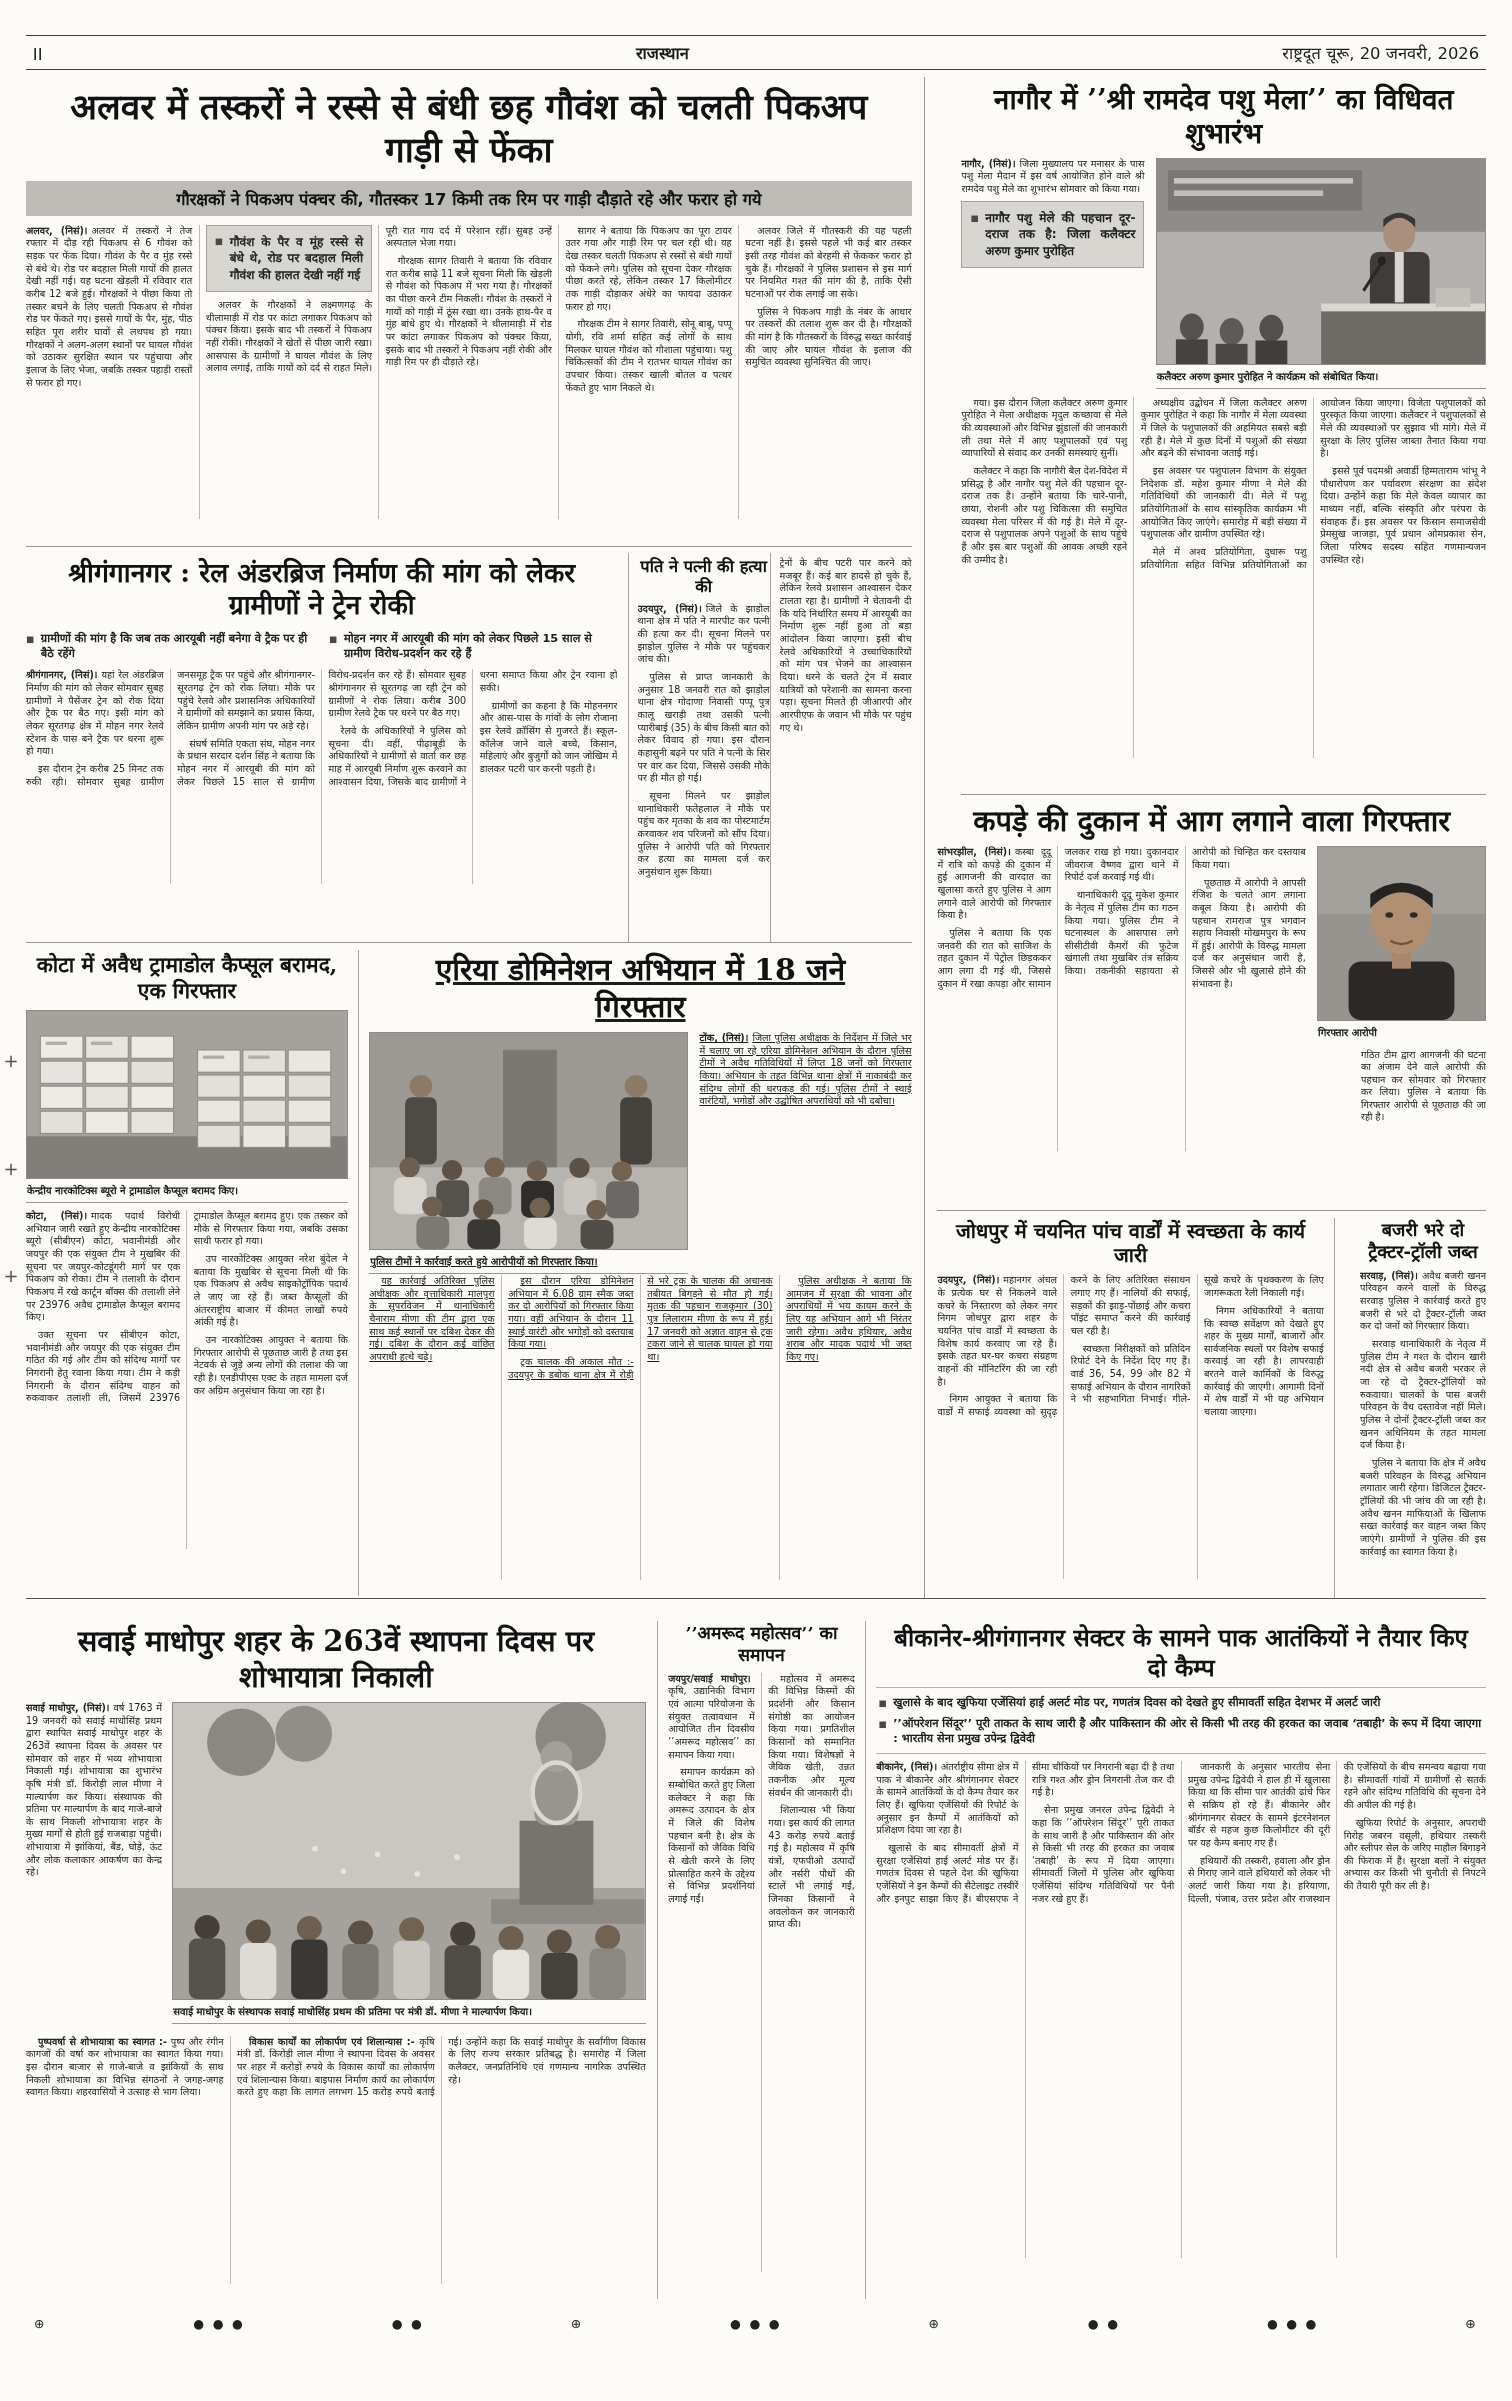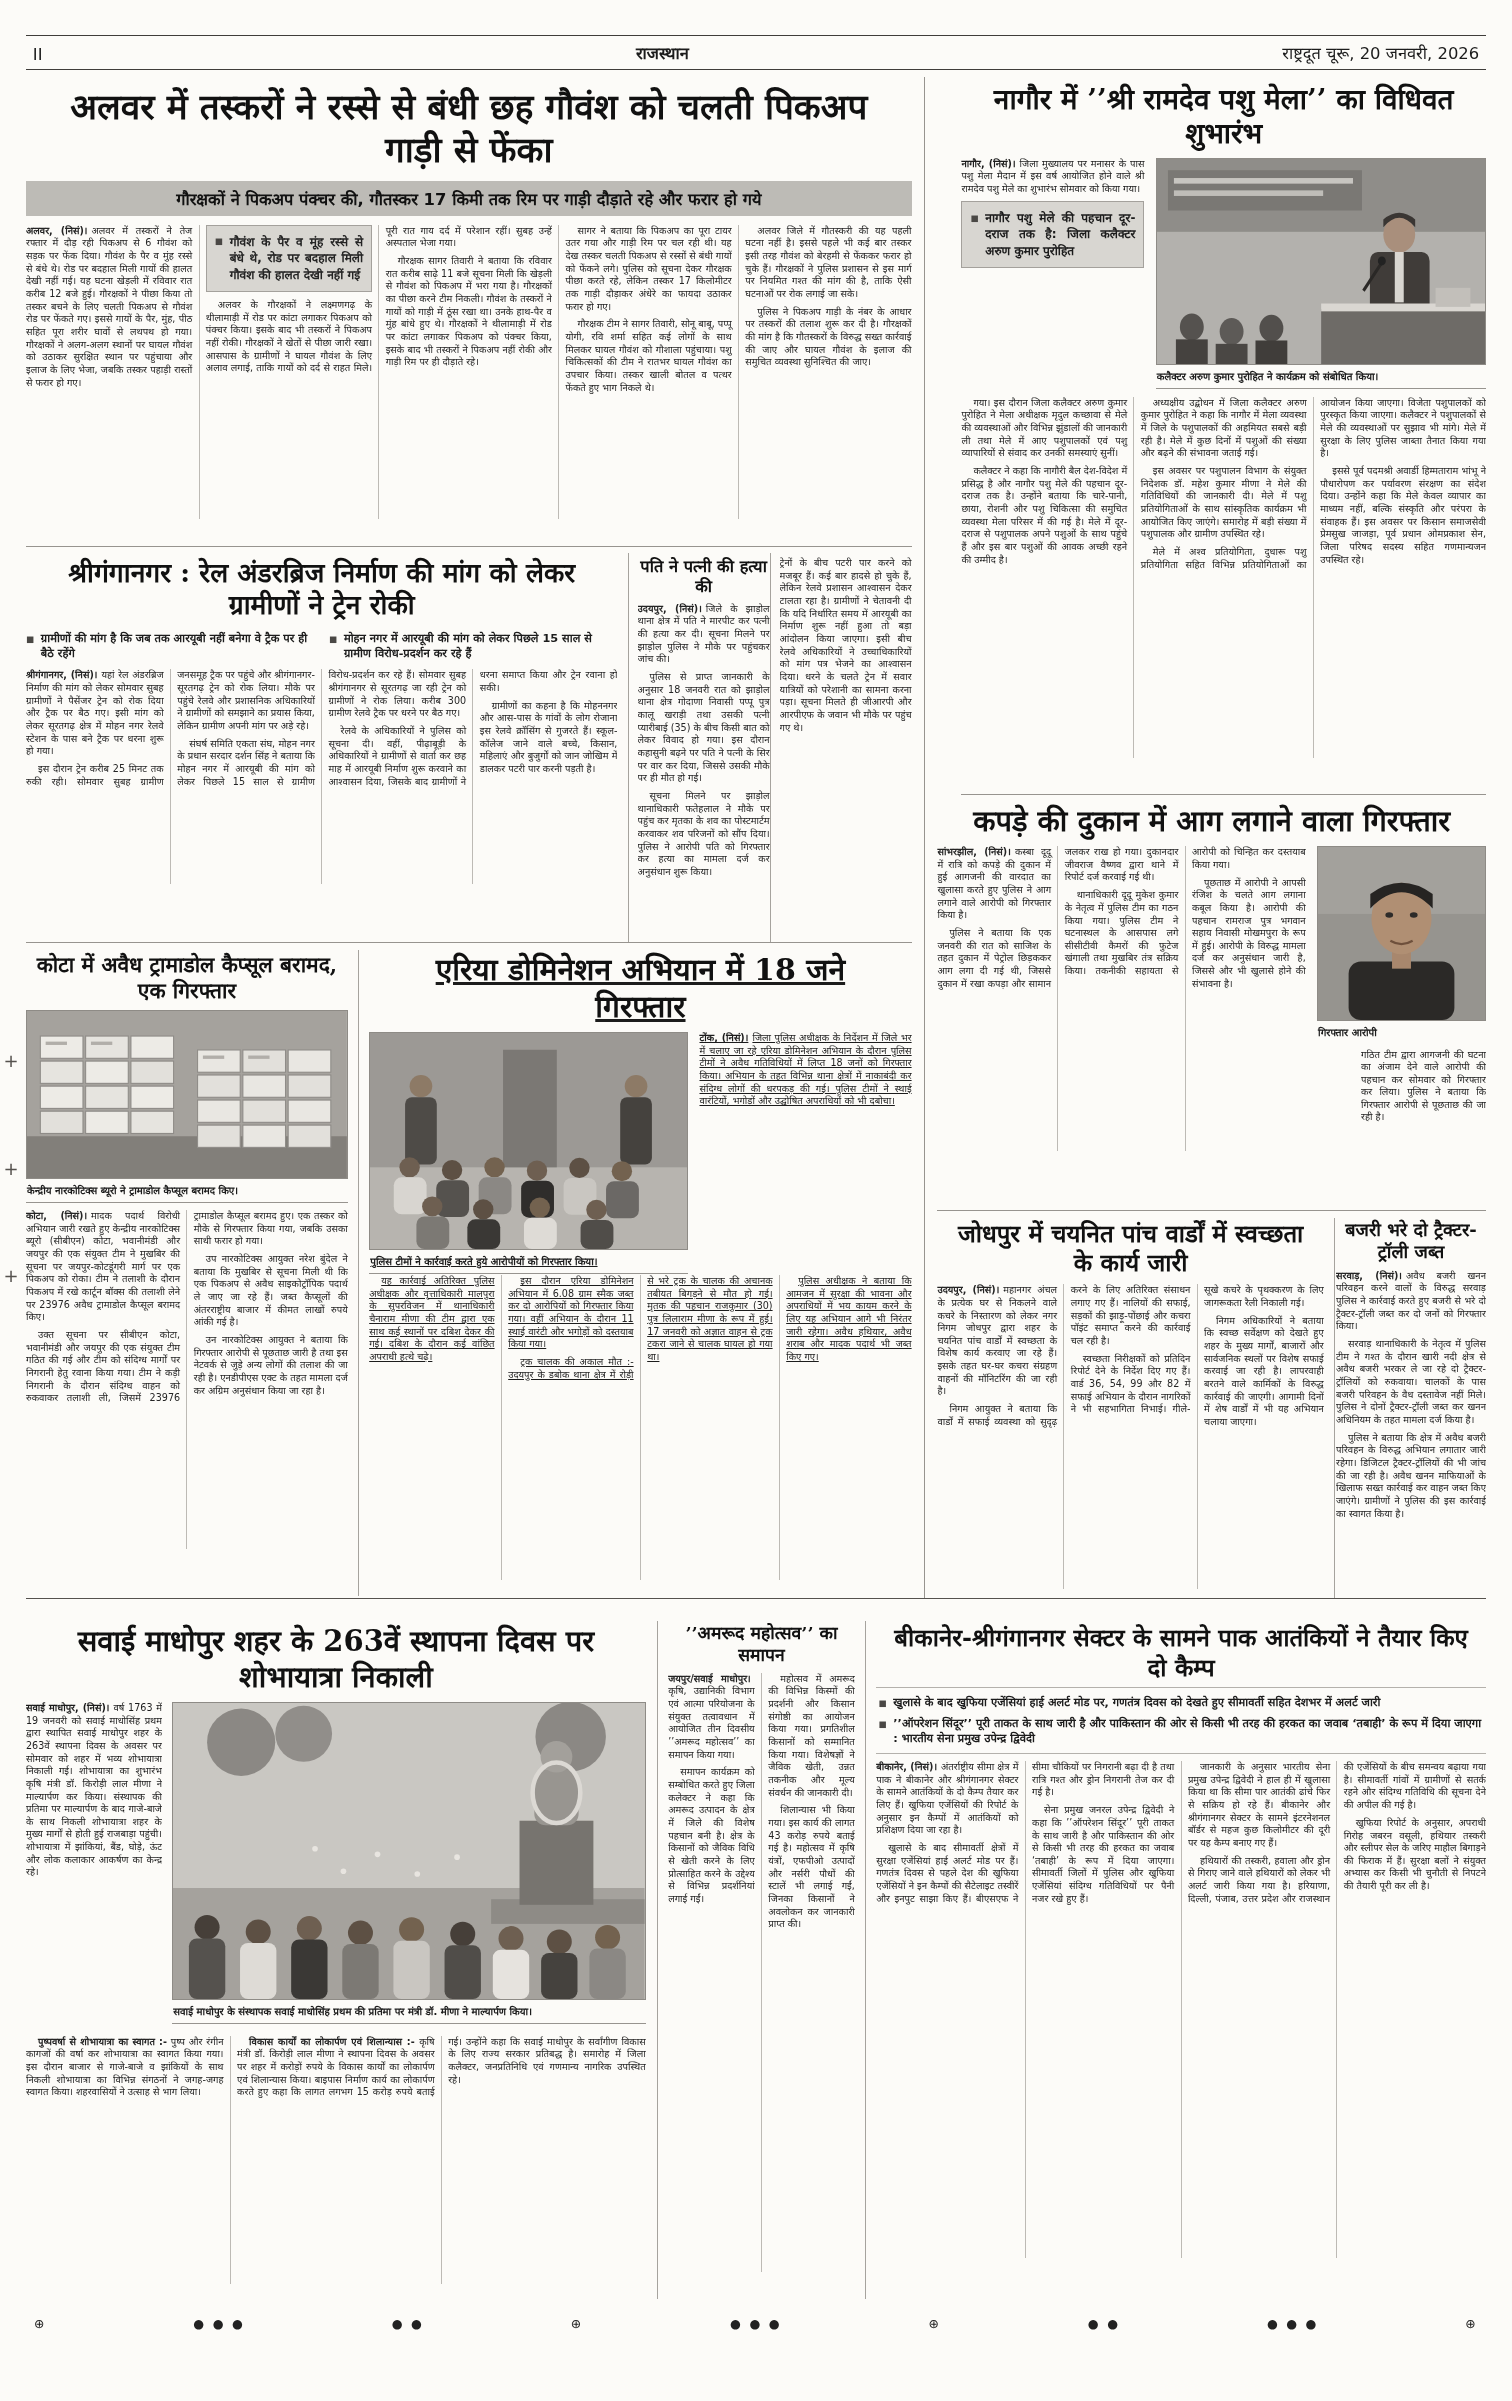--- a/index.html
+++ b/index.html
@@ -74,23 +74,23 @@
   .nag-body { column-count: 3; height: 361px; margin-top: 8px; }
   
   .a-kapde { height: 416px; padding-top: 5.6px; border-bottom: 0.6px solid #97948f; }
   .hl-kapde { font-size: 29px; padding: 3.4px 17px 6.8px; }
   .kapde-grid { display: grid; grid-template-columns: 1fr 169px; gap: 11.3px; }
   .kapde-body { column-count: 3; height: 305px; }
   .kapde-side-text { font-size: 9.6px; line-height: 1.3; text-align: justify; margin-top: 4.5px; height: 102px; overflow: hidden; margin-left: 44px; }
   
   .band-jb { height: 387px; display: grid; grid-template-columns: 1fr 152px; padding-top: 6.8px; }
   .a-jodh { padding-right: 10.2px; }
-  .hl-jodh { font-size: 24px; padding: 1.1px 17px 6.8px; }
+  .hl-jodh { font-size: 20px; padding: 1.1px 17px 6.8px; }
   .jodh-body { column-count: 3; height: 305px; }
-  .a-bajri { border-left: 0.6px solid #a6a39e; padding-left: 1px; }
+  .a-bajri { border-left: 0.6px solid #a6a39e; padding-left: 25px; }
   .hl-bajri { font-size: 18px; padding: 1.1px 1.1px 6.8px; }
   .bajri-body { height: 316px; overflow: hidden; }
   
   .band-bottom { margin: 0 26px; border-top: 1.1px solid #55524e; height: 701px;
                  display: grid; grid-template-columns: 631px 208px 1fr; padding-top: 22px; }
   .a-sawai { padding-right: 11.3px; }
   .hl-sawai { font-size: 29px; padding: 3.4px 22.6px 6.8px; }
   .sawai-top { display: grid; grid-template-columns: 136px 1fr; gap: 10.2px; }
   .sawai-leftcol { font-size: 9.6px; line-height: 1.32; text-align: justify; height: 327px; overflow: hidden; }
   .sawai-body { column-count: 3; height: 248px; margin-top: 6.8px; }

